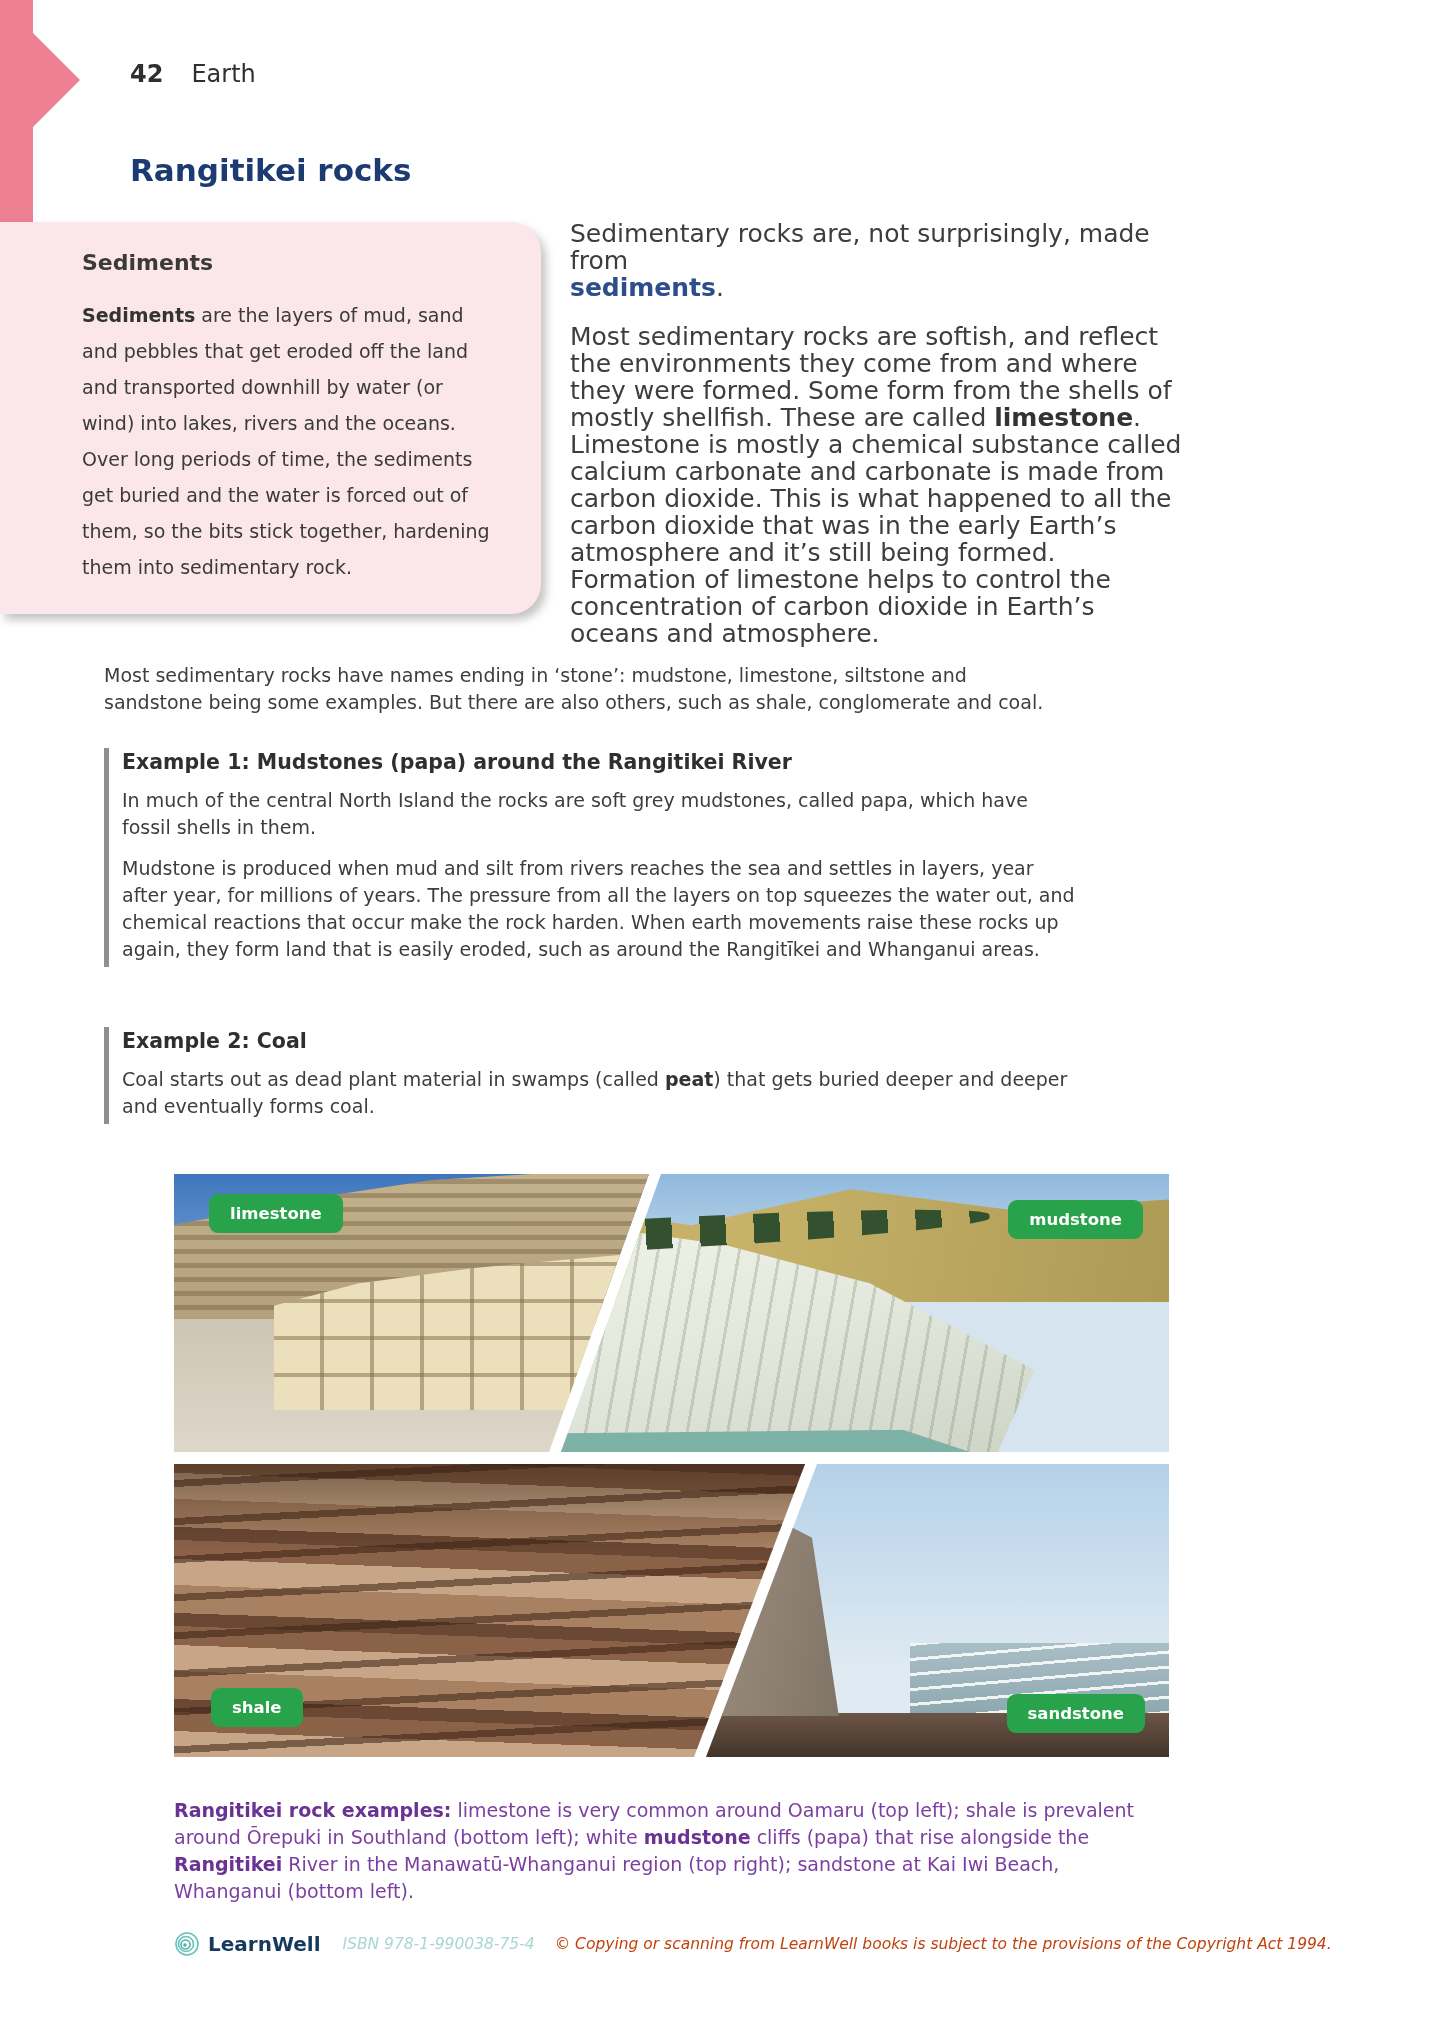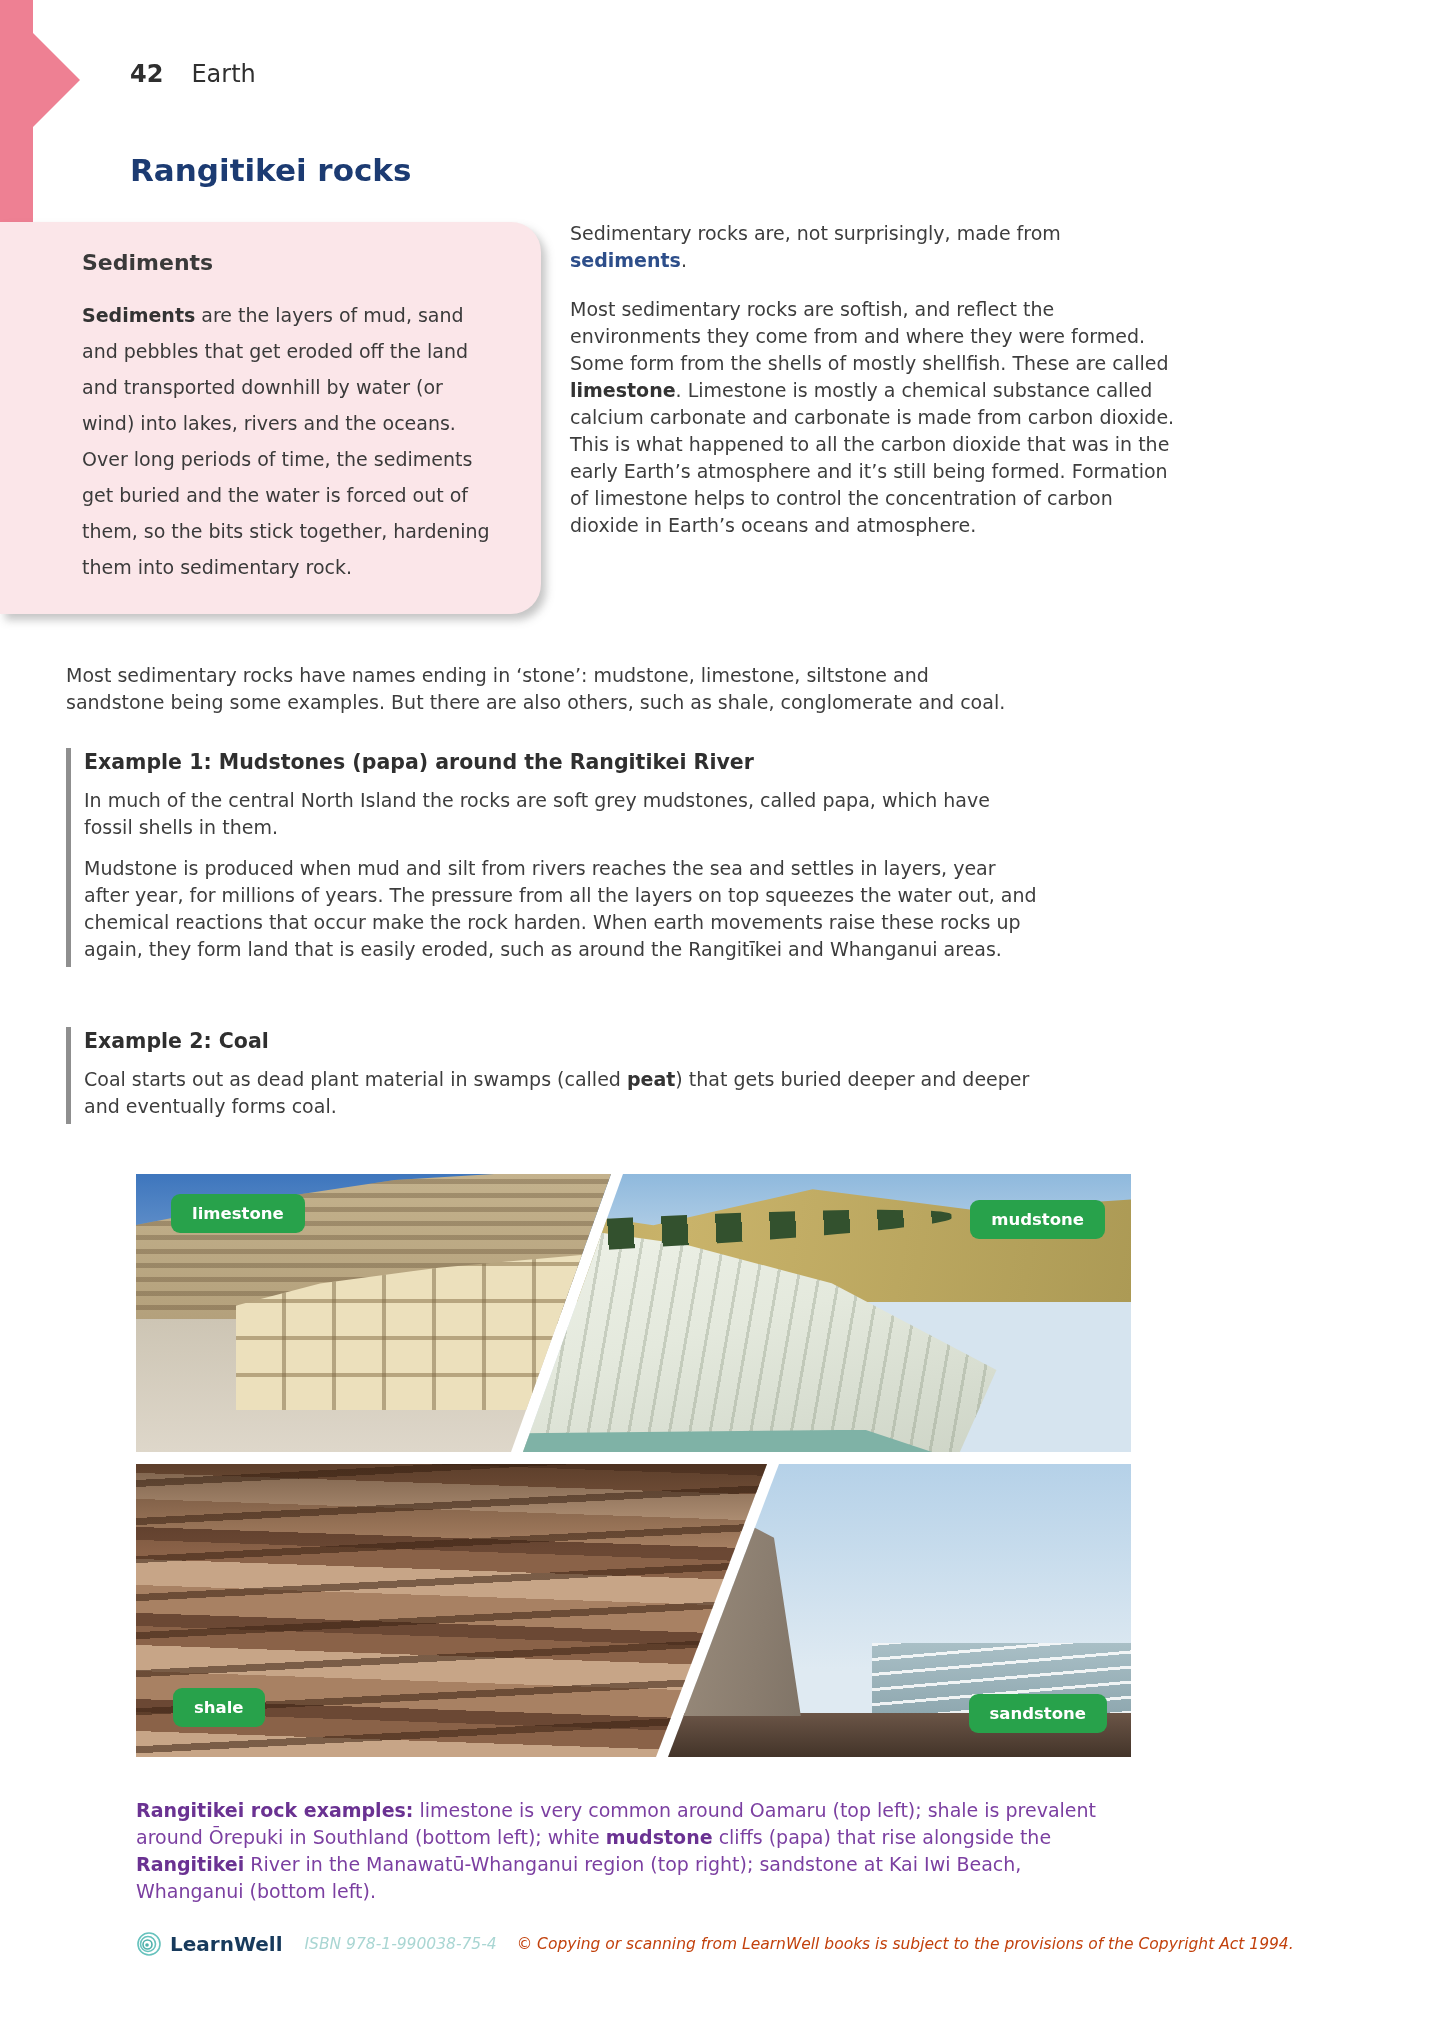--- a/index.html
+++ b/index.html
@@ -19,25 +19,25 @@
   .pinkbox {
     position:absolute; left:0; top:222px; width:541px; height:392px;
     background:#fbe6e9; border-radius:0 30px 30px 0;
     box-shadow:5px 6px 8px rgba(90,90,90,0.35);
     padding:28px 46px 0 82px;
   }
   .pinkbox h2 { font-size:22px; font-weight:bold; color:#3a3a3a; margin-bottom:22px; }
   .pinkbox p { font-size:19px; line-height:36px; color:#3a3a3a; }
   
   .introcol { position:absolute; left:570px; top:220px; width:615px; }
-  .introcol p { font-size:19px; line-height:27px; margin-bottom:22px; }
+  .introcol p { font-size:25px; line-height:27px; margin-bottom:22px; }
   .blue-bold { font-weight:bold; color:#2d4e8a; }
   b.dk { color:#333333; }
   
-  .flow { position:absolute; left:0; top:662px; width:1445px; padding-left:66px; }
+  .flow { position:absolute; left:0; top:662px; width:1445px; padding-left:104px; }
   .p-wide { font-size:19px; line-height:27px; width:960px; }
   .example { border-left:5px solid #8f8f8f; padding:2px 0 4px 13px; width:975px; margin-top:32px; }
   .example.ex2 { margin-top:60px; }
   .example h3 { font-size:20.5px; font-weight:bold; color:#2f2f2f; margin-bottom:13px; }
   .example p { font-size:19px; line-height:27px; margin-bottom:14px; }
   .example p:last-child { margin-bottom:0; }
   
   .montage { margin-left:70px; margin-top:50px; width:995px; }
   .prow { position:relative; width:995px; }
   .prow.top { height:278px; margin-bottom:12px; }

